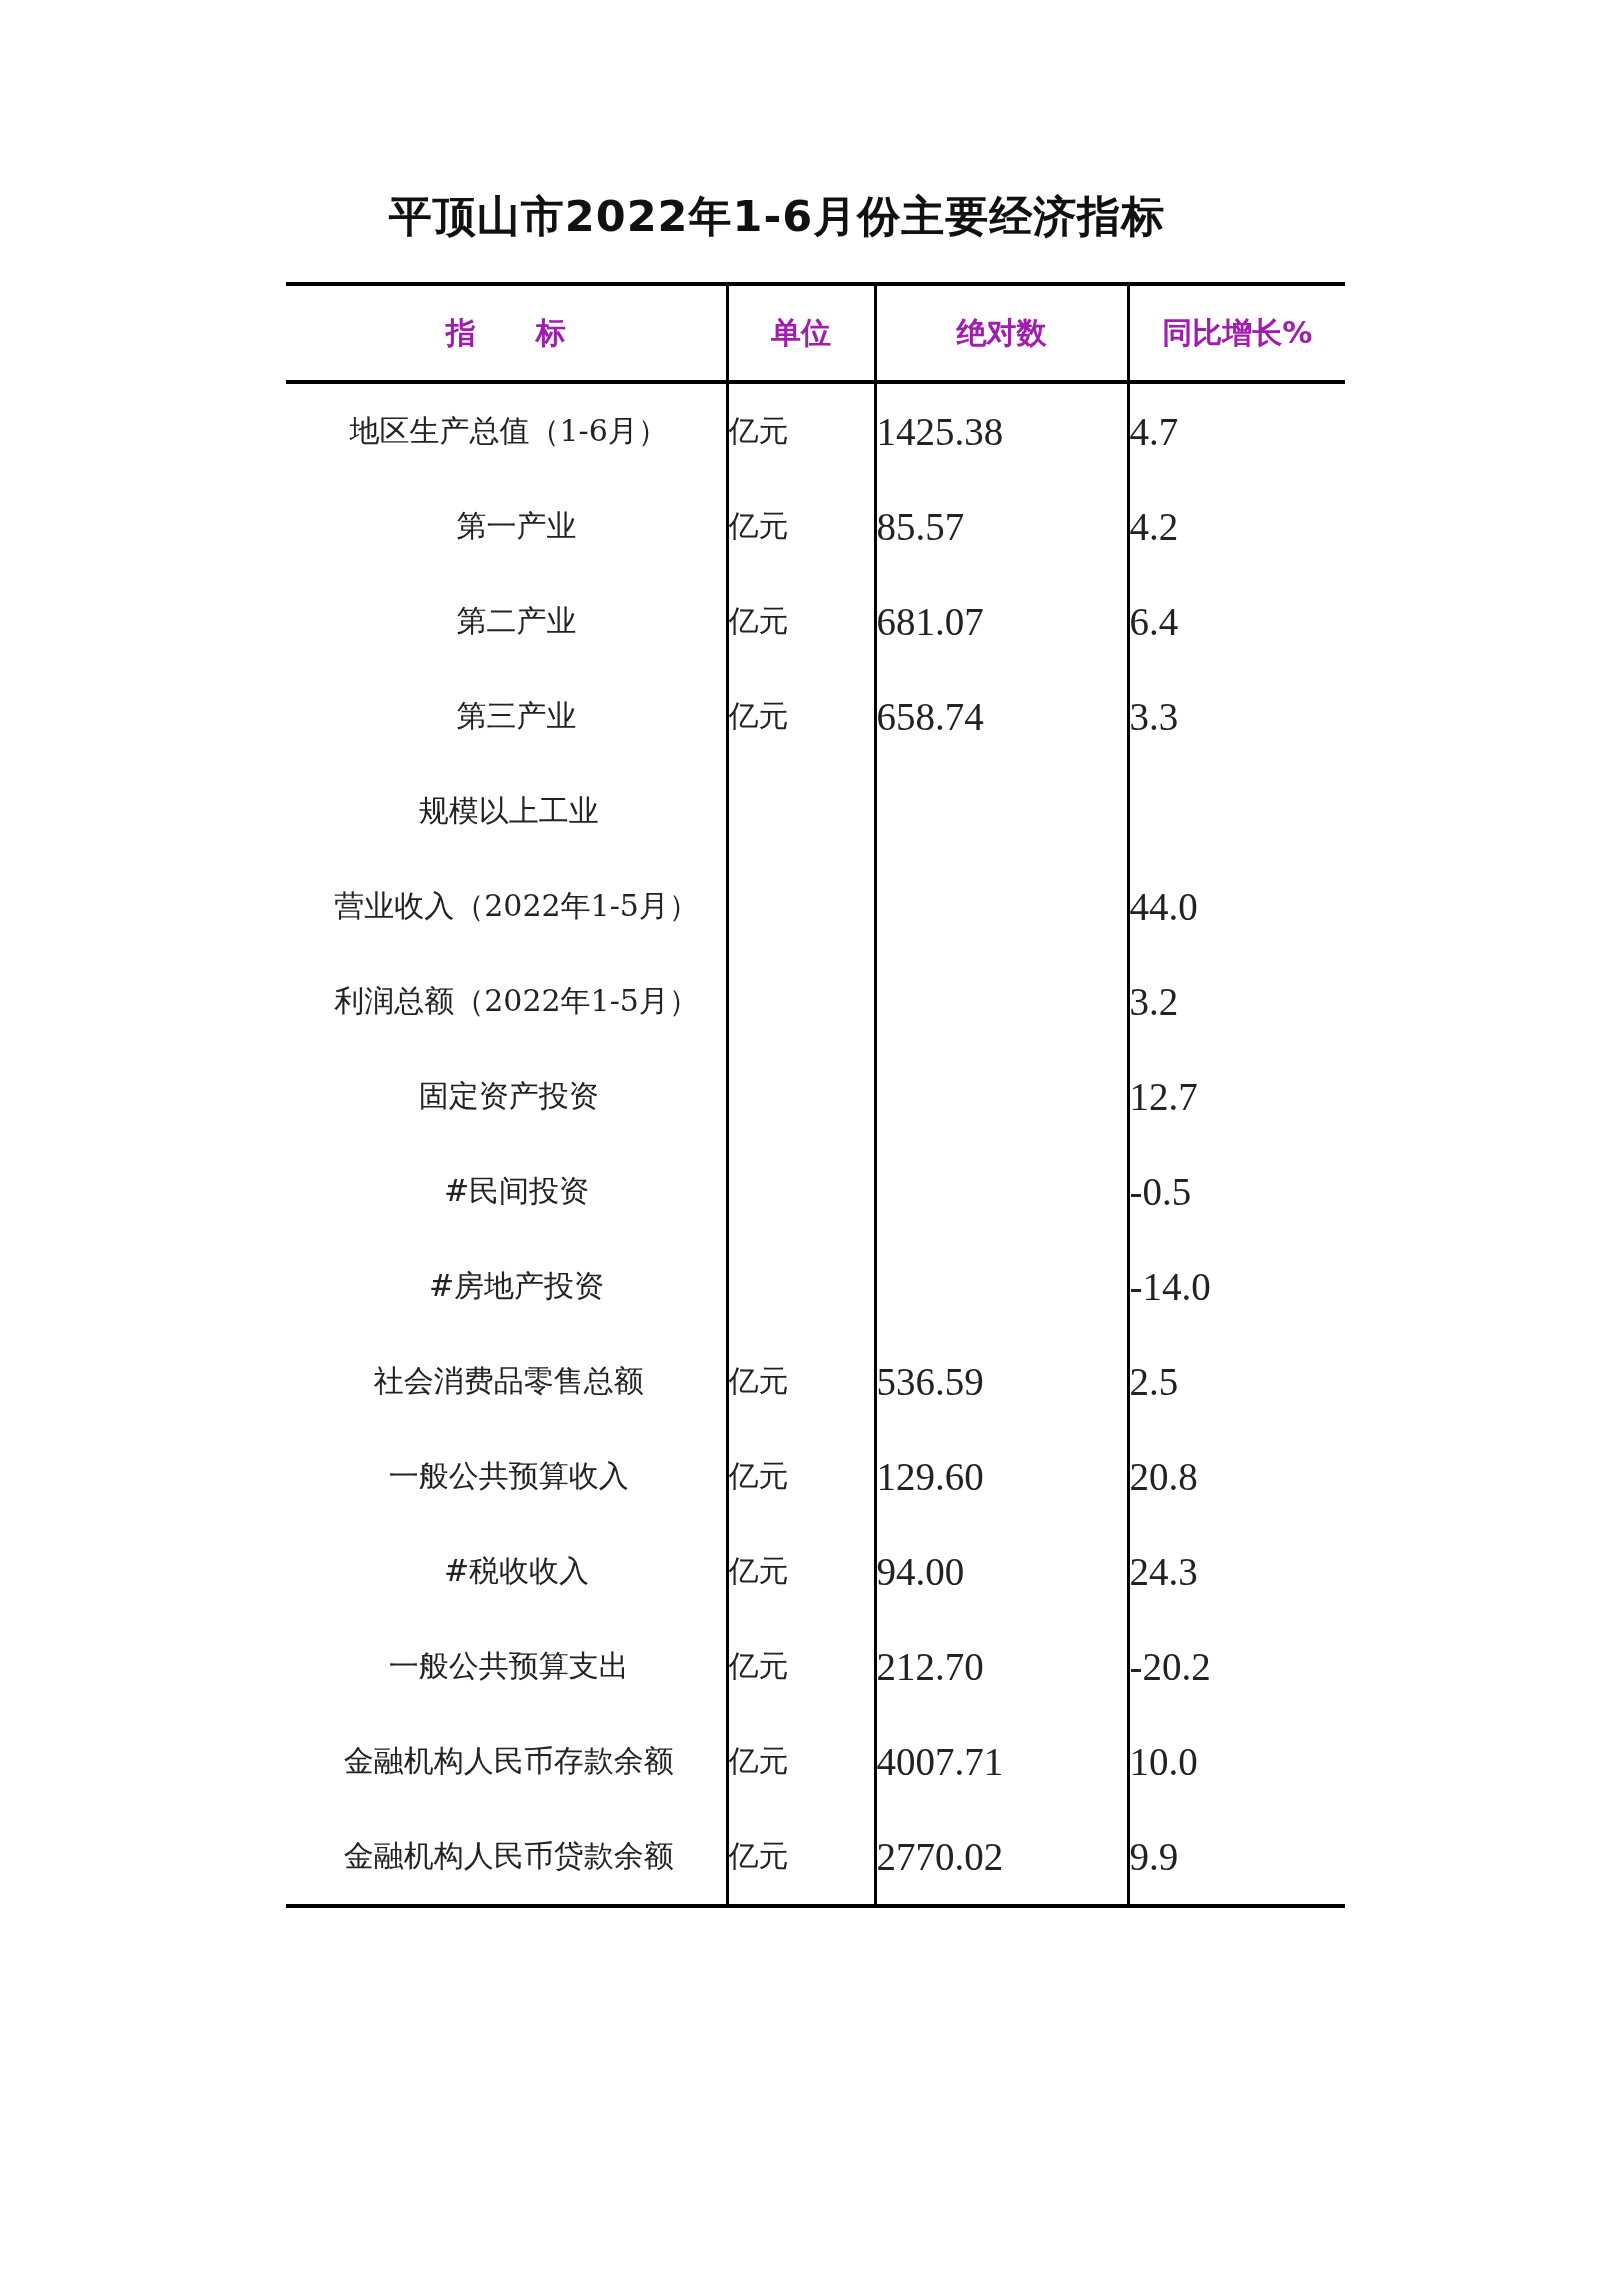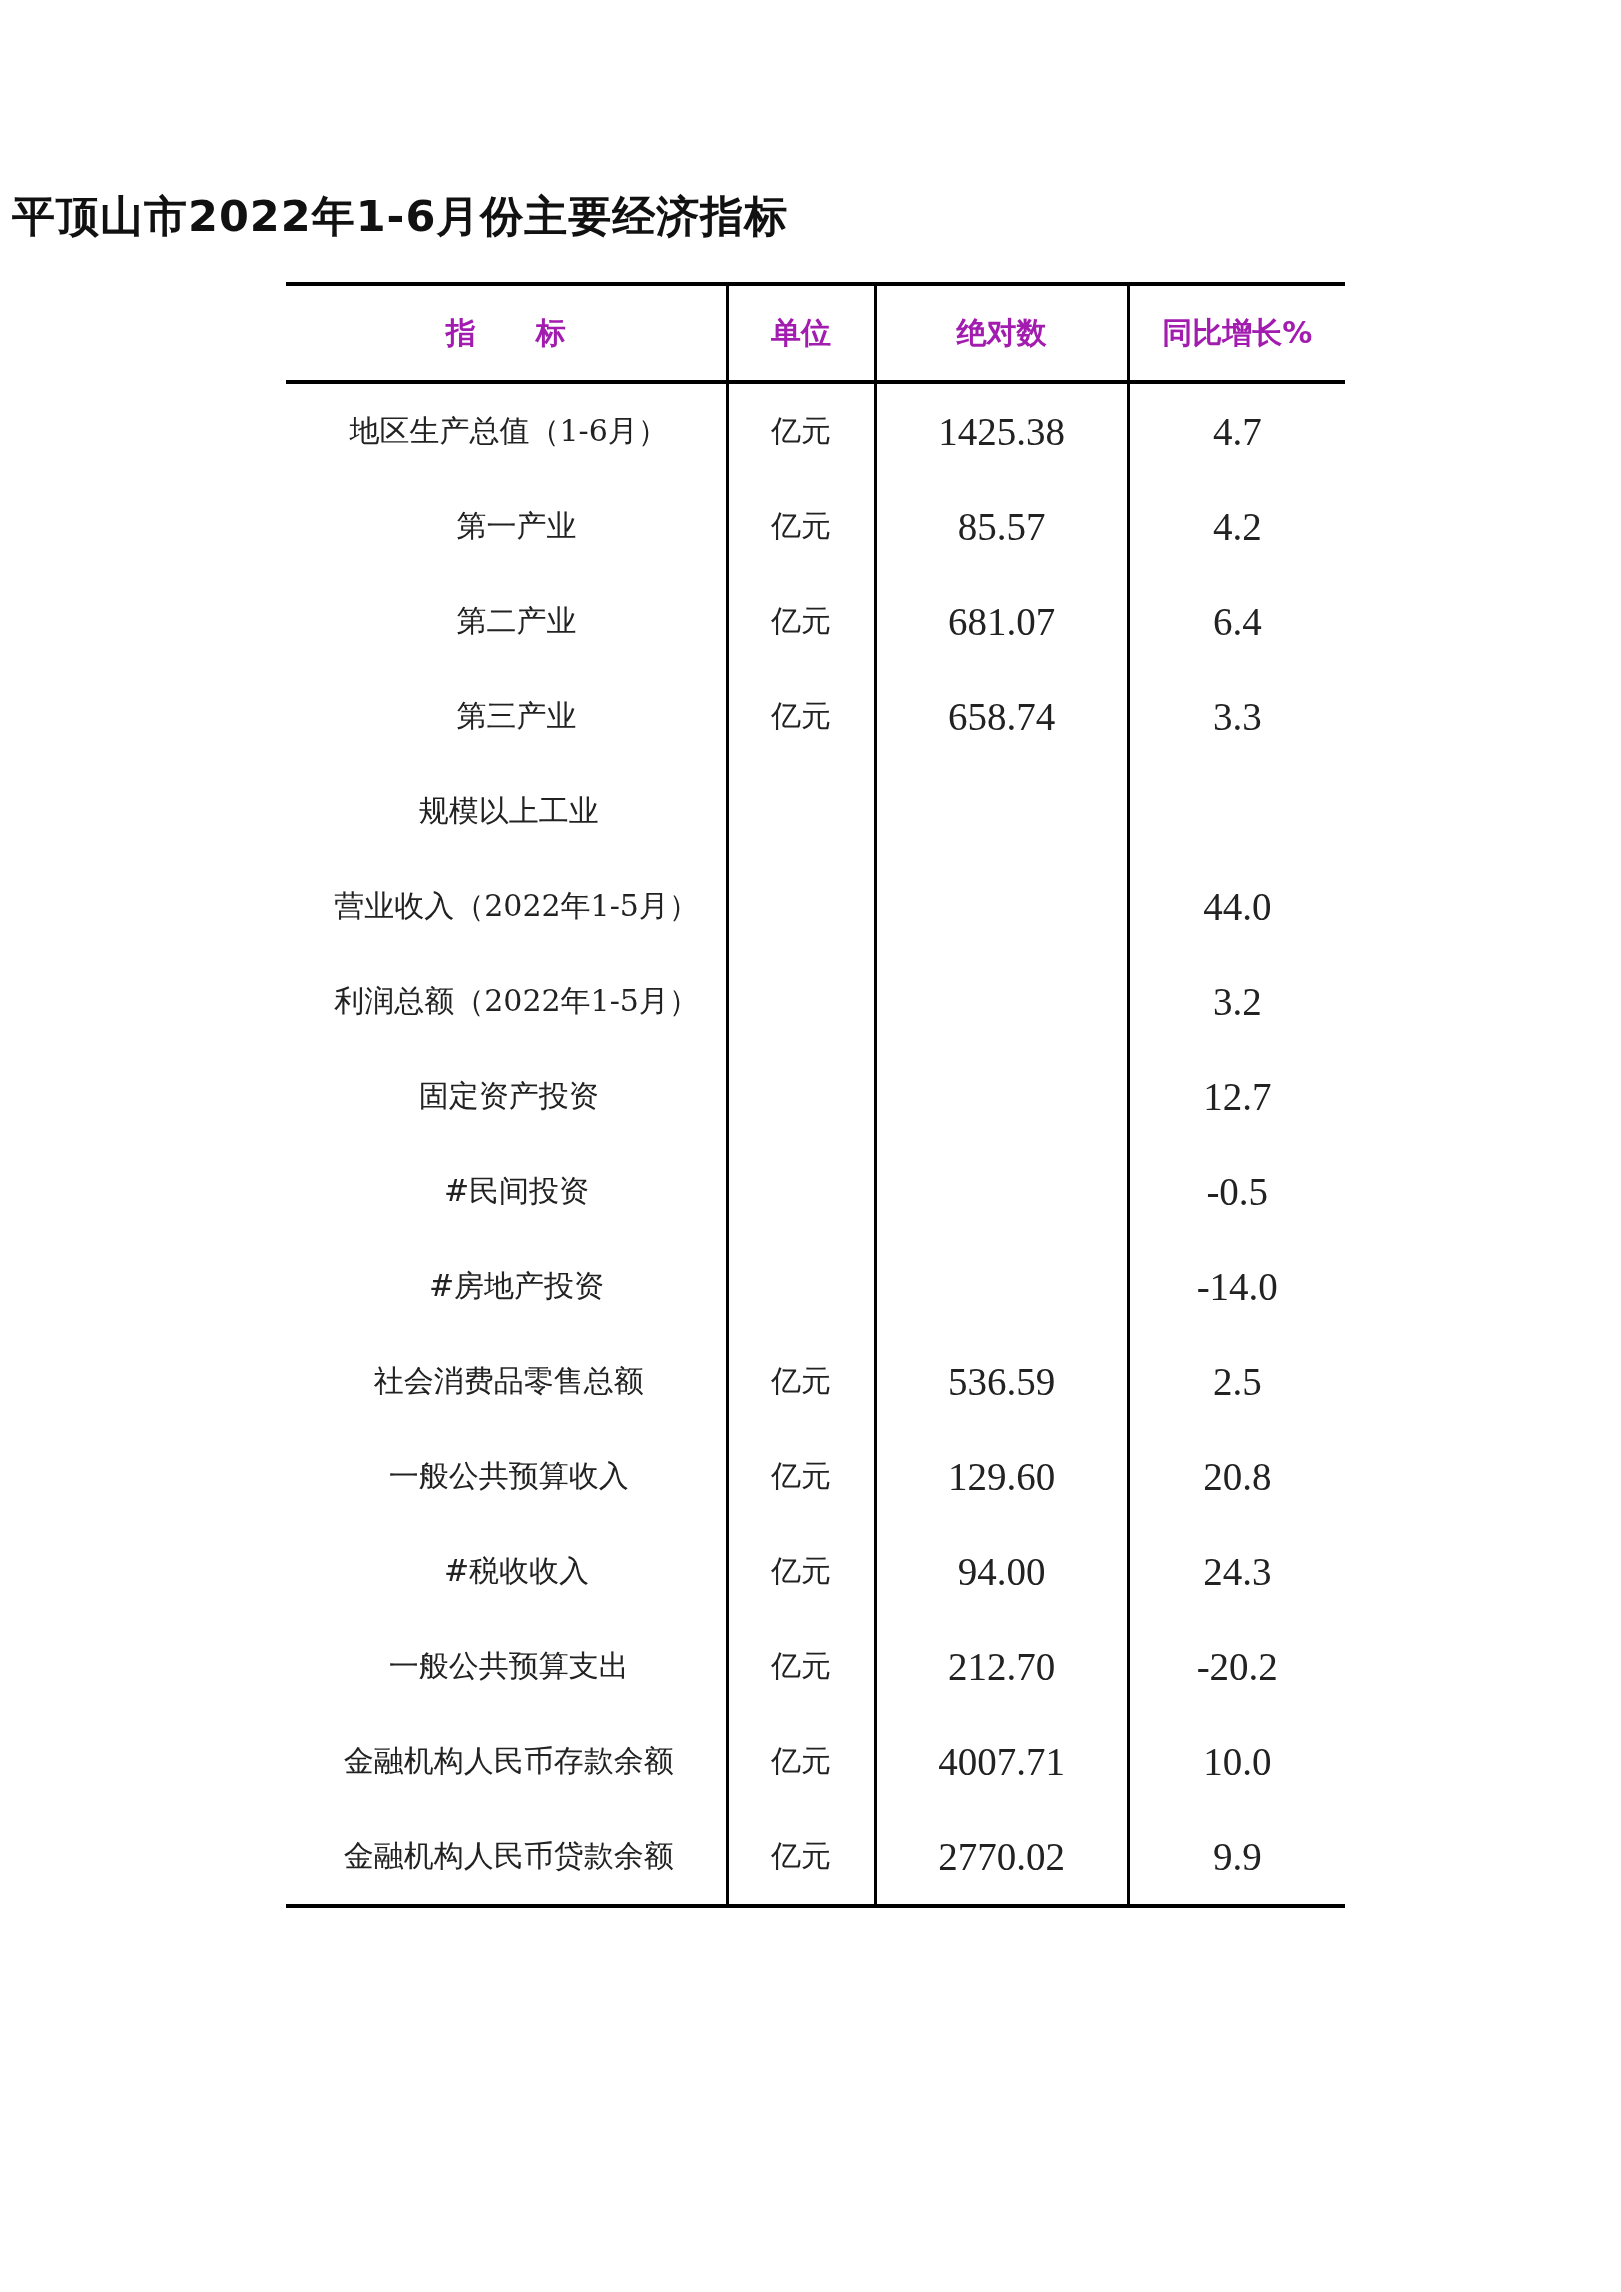--- a/index.html
+++ b/index.html
@@ -1,26 +1,26 @@
 <!DOCTYPE html>
 <html><head>
 <meta charset="utf-8">
 <style>
   html,body{margin:0;padding:0;background:#fff;}
   body{width:1621px;height:2293px;position:relative;font-family:"DejaVu Serif","Liberation Serif",serif;color:#222;}
-  .title{position:absolute;left:12px;width:1552px;top:188px;font-size:43px;font-weight:bold;letter-spacing:1px;color:#111;font-family:"DejaVu Sans","Liberation Sans",sans-serif;}
+  .title{position:absolute;left:1px;width:1552px;top:188px;text-align:center;font-size:43px;font-weight:bold;letter-spacing:1px;color:#111;font-family:"DejaVu Sans","Liberation Sans",sans-serif;}
   table{position:absolute;left:286px;top:282px;width:1059px;border-collapse:collapse;}
   table{border-top:4.9px solid #000;border-bottom:4.9px solid #000;}
   col.c1{width:441px;} col.c2{width:148px;} col.c3{width:253px;} col.c4{width:217px;}
   th{height:92px;font-size:30px;font-weight:bold;text-align:center;border-bottom:4.9px solid #000;font-family:"DejaVu Sans","Liberation Sans",sans-serif;color:#a21caf;}
   td{height:95px;font-size:30px;padding:0;}
   th+th, td+td{border-left:3.9px solid #000;}
   td.name{text-align:center;padding-left:5.9px;}
   td.name.indent{padding-left:21.6px;}
-  td.unit,td.val,td.yoy{text-align:center;}
+  td.unit,td.val,td.yoy{text-align:left;}
   td.val,td.yoy{font-family:"Liberation Serif","DejaVu Serif",serif;font-size:39px;}
 </style>
 </head>
 <body>
 
 <div class="title">平顶山市2022年1-6月份主要经济指标</div>
 
 <table>
   <colgroup>
       <col class="c1">

